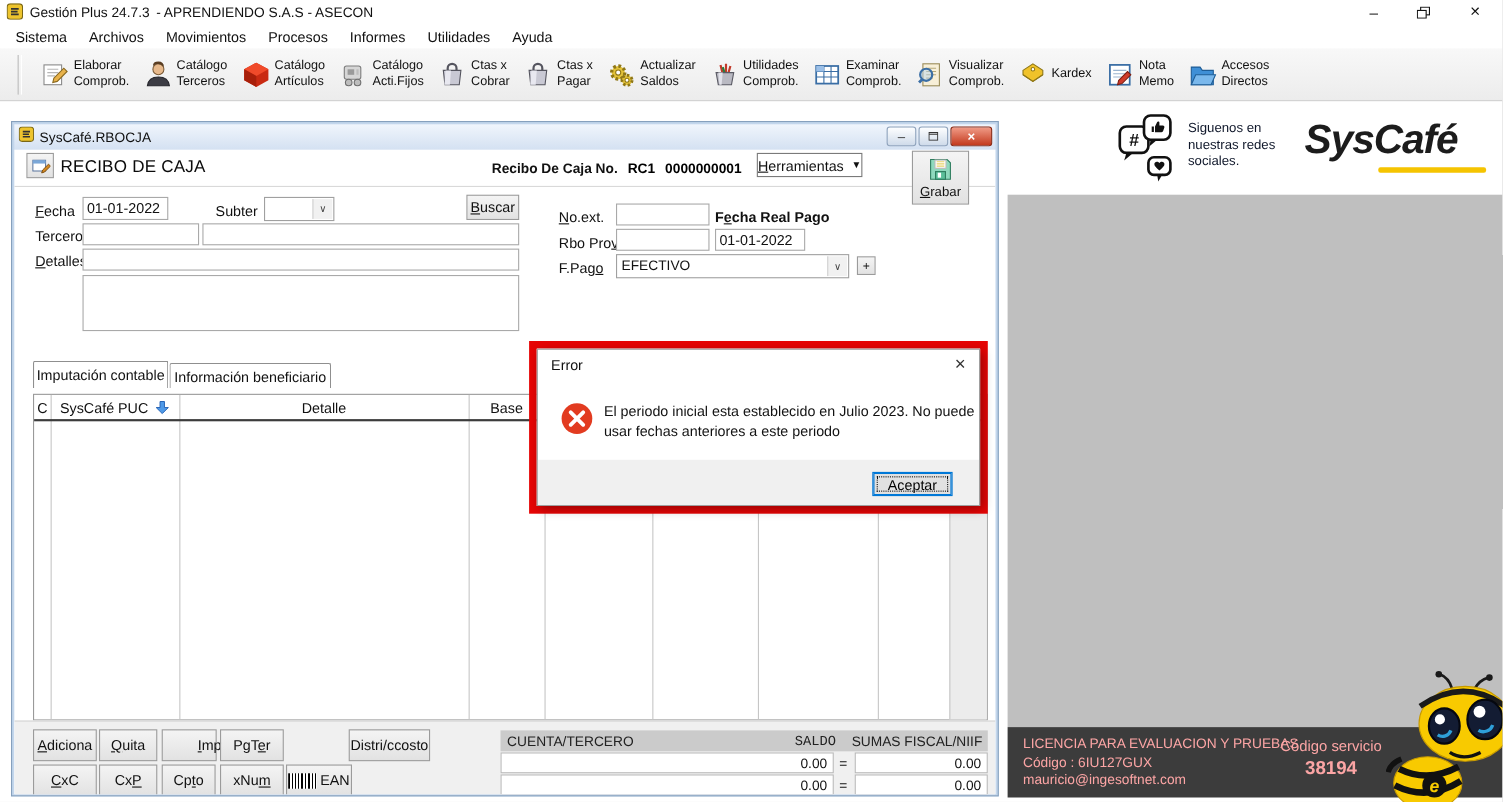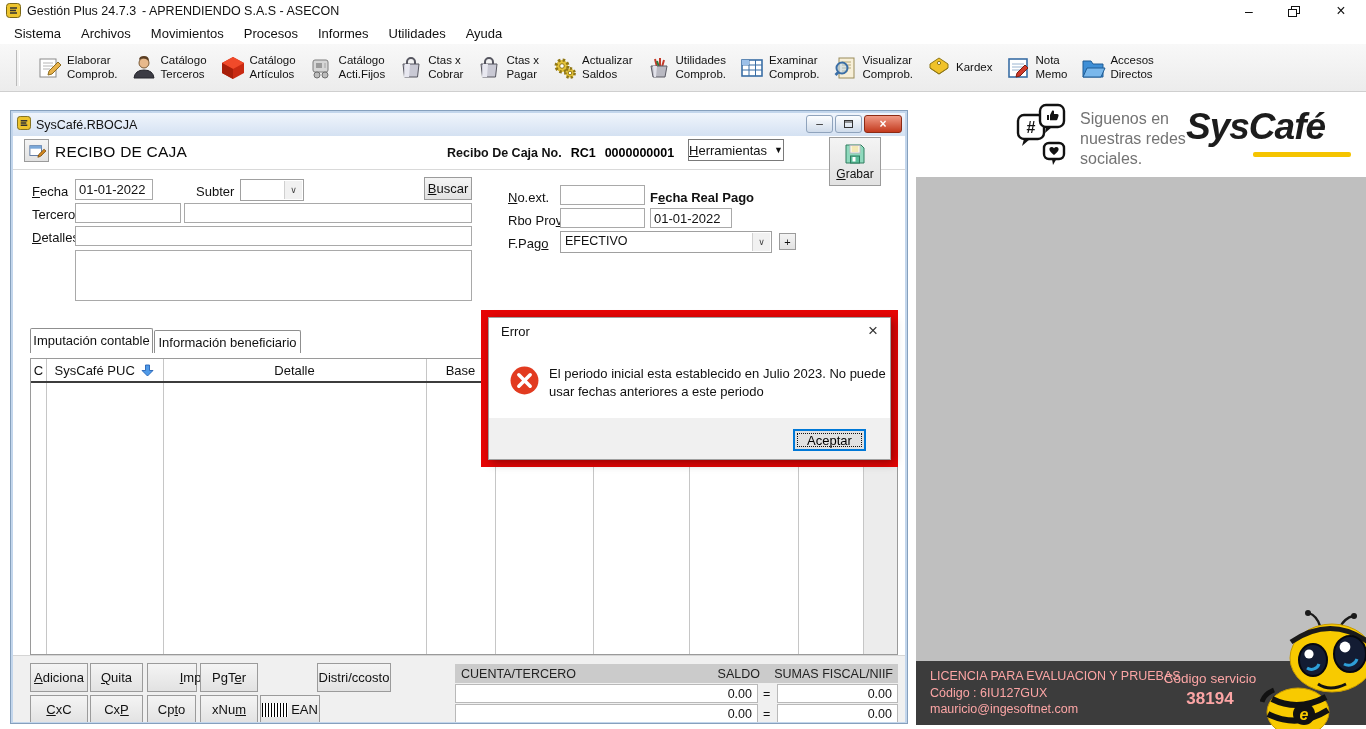--- a/index.html
+++ b/index.html
@@ -23,21 +23,21 @@
 
   
   #gray-area{left:916px;top:177px;width:450px;height:484px;background:#bfbfbf;}
   #darkbar{left:916px;top:661px;width:450px;height:64px;background:#3c3c3c;color:#fca5a5;}
   #darkbar .lic{position:absolute;left:14px;top:7px;font-size:12.5px;line-height:16.5px;}
   #darkbar .svc{position:absolute;left:1130px;top:10px;width:160px;text-align:center;}
   #darkbar .svc{left:214px;}
   .svc-label{font-size:13.5px;}
   .svc-code{font-size:17px;font-weight:bold;margin-top:3px;}
   #social{left:1016px;top:103px;display:flex;gap:10px;align-items:flex-start;}
-  #social .txt{font-size:16px;color:#737373;width:112px;line-height:1.25;padding-top:6px;}
+  #social .txt{font-size:12px;color:#0f172a;width:112px;line-height:1.25;padding-top:6px;}
   #brand{left:1186px;top:106px;font-size:37px;font-style:italic;font-weight:bold;color:#1c1c1c;letter-spacing:-1px;}
   #brand-underline{left:1253px;top:152px;width:98px;height:5px;background:#f5c400;border-radius:2px;}
 
   
   #win{left:10px;top:110px;width:898px;height:614px;background:#c3d6ec;border:1px solid #86a0bd;box-sizing:border-box;padding:2px;z-index:5;}
   #win-titlebar{position:relative;height:23px;background:linear-gradient(#f0f5fc,#d4e1f2);display:flex;align-items:center;padding-left:4px;}
   #win-title{font-size:12.5px;color:#111;margin-left:5px;}
   .wbtn{height:18px;border:1px solid #8fa3bc;border-radius:3px;background:linear-gradient(#fdfeff,#cfdbea);display:flex;align-items:center;justify-content:center;font-size:12px;color:#333;box-sizing:border-box;}
   #wbtn-group{position:absolute;right:3px;top:2px;display:flex;gap:2px;}
   #wbtn-close{width:38px;background:linear-gradient(#f09a86,#c33a1e);color:#fff;font-weight:bold;border-color:#8c2a14;}
@@ -492,21 +492,21 @@
         <div class="btn3d bbtn" style="left:187px;top:39px;width:58px;">
             <span>xNu<u>m</u></span>
           </div>
         <div class="btn3d bbtn" style="left:247px;top:39px;width:60px;">
           <span id="ean-bars"></span>
           <span>EAN</span>
         </div>
 
         <div id="sum-hdr">
           <span style="left:6px;">CUENTA/TERCERO</span>
-          <span style="right:138px;">SALDO</span>
+          <span style="right:138px;font-family:Liberation Mono, monospace;">SALDO</span>
           <span style="right:5px;">SUMAS FISCAL/NIIF</span>
         </div>
         <div class="sum-row" style="top:28px;">
           <span class="sum-cell" style="left:0;width:303px;">0.00</span>
           <span class="sum-eq">=</span>
           <span class="sum-cell" style="left:322px;width:121px;">0.00</span>
         </div>
         <div class="sum-row" style="top:48px;">
           <span class="sum-cell" style="left:0;width:303px;">0.00</span>
           <span class="sum-eq">=</span>

